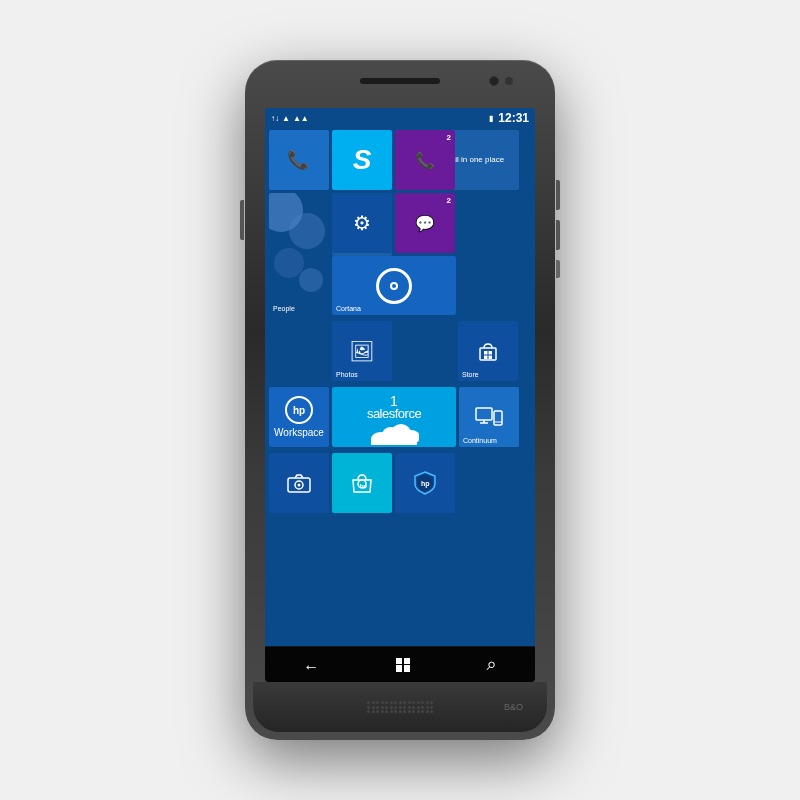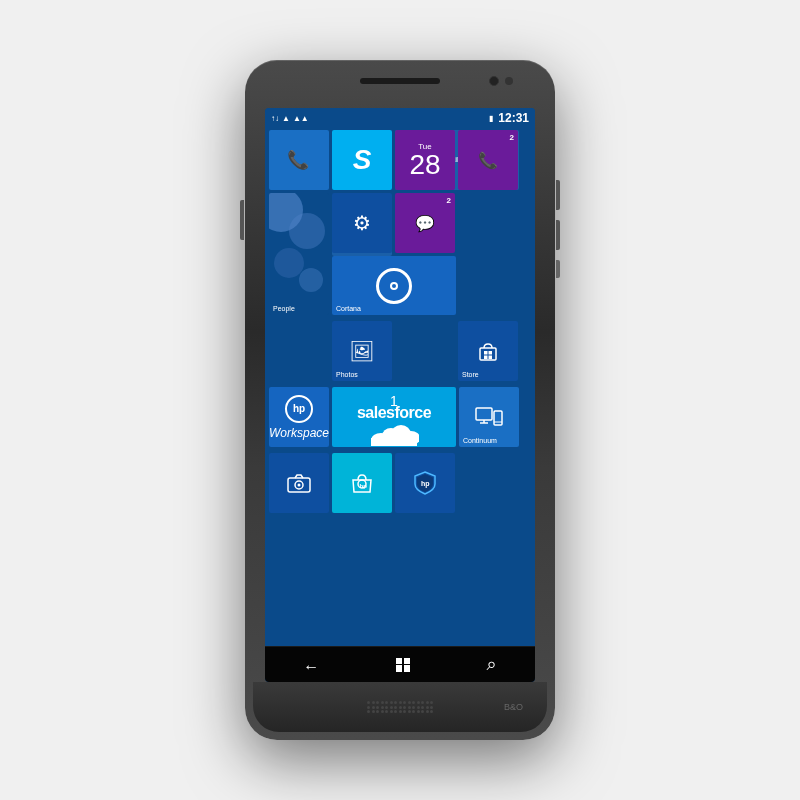--- a/index.html
+++ b/index.html
@@ -238,22 +238,22 @@
 
     .date-num {
       color: white;
       font-size: 28px;
       font-weight: 200;
       line-height: 1;
     }
 
     .sf-text {
       color: white;
-      font-size: 16px;
-      font-weight: bold;
+      font-size: 13px;
+      font-weight: normal;
       letter-spacing: -0.5px;
     }
 
     .sf-one {
       color: white;
       font-size: 14px;
       font-weight: 300;
       position: absolute;
       top: 6px;
       left: 50%;
@@ -277,23 +277,22 @@
       display: flex;
       align-items: center;
       justify-content: center;
       color: white;
       font-size: 10px;
       font-weight: bold;
     }
 
     .workspace-label-text {
       color: white;
-      font-size: 12px;
+      font-size: 10px;
       font-weight: 500;
-      font-style: italic;
     }
 
     
     .nav-bar {
       width: 270px;
       height: 36px;
       background: #050505;
       display: flex;
       align-items: center;
       justify-content: space-around;
@@ -454,24 +453,20 @@
 
         <div class="tile tile-md tile-mail">
           <div class="mail-content">
             <div class="mail-text">Get all your mail in one place</div>
           </div>
           <span class="tile-label">Outlook Mail</span>
         </div>
       </div>
 
       <div class="tile-row" style="margin-top:-63px; margin-left:126px;">
-        <div class="tile tile-sm tile-purple date-tile">
-          <div class="date-day">Tue</div>
-          <div class="date-num">28</div>
-        </div>
         <div class="tile tile-sm tile-purple">
           <span style="font-size:16px;color:white;">📞</span>
           <span class="badge-right">2</span>
         </div>
       </div>
 
       <div class="tile-row" style="margin-top:3px;">
         <div class="tile tile-sm tile-dark-blue">
           <span style="font-size:18px;color:white;">📹</span>
           <span class="badge">1</span>

